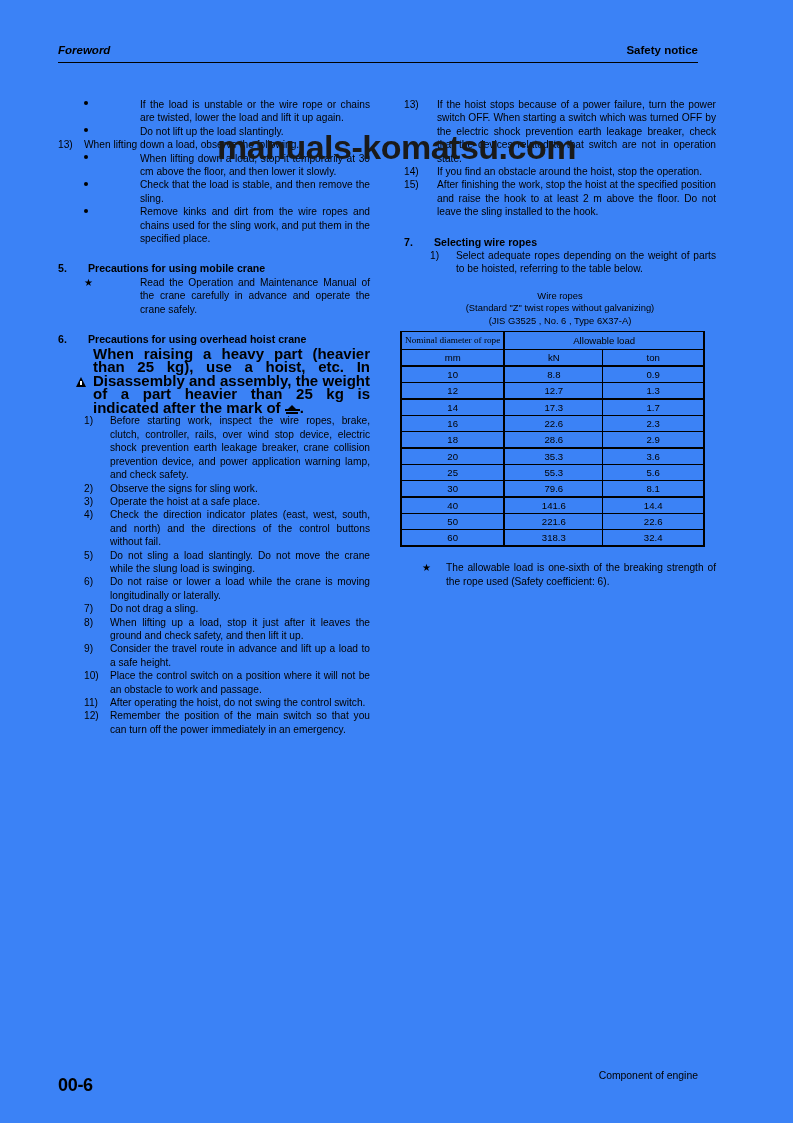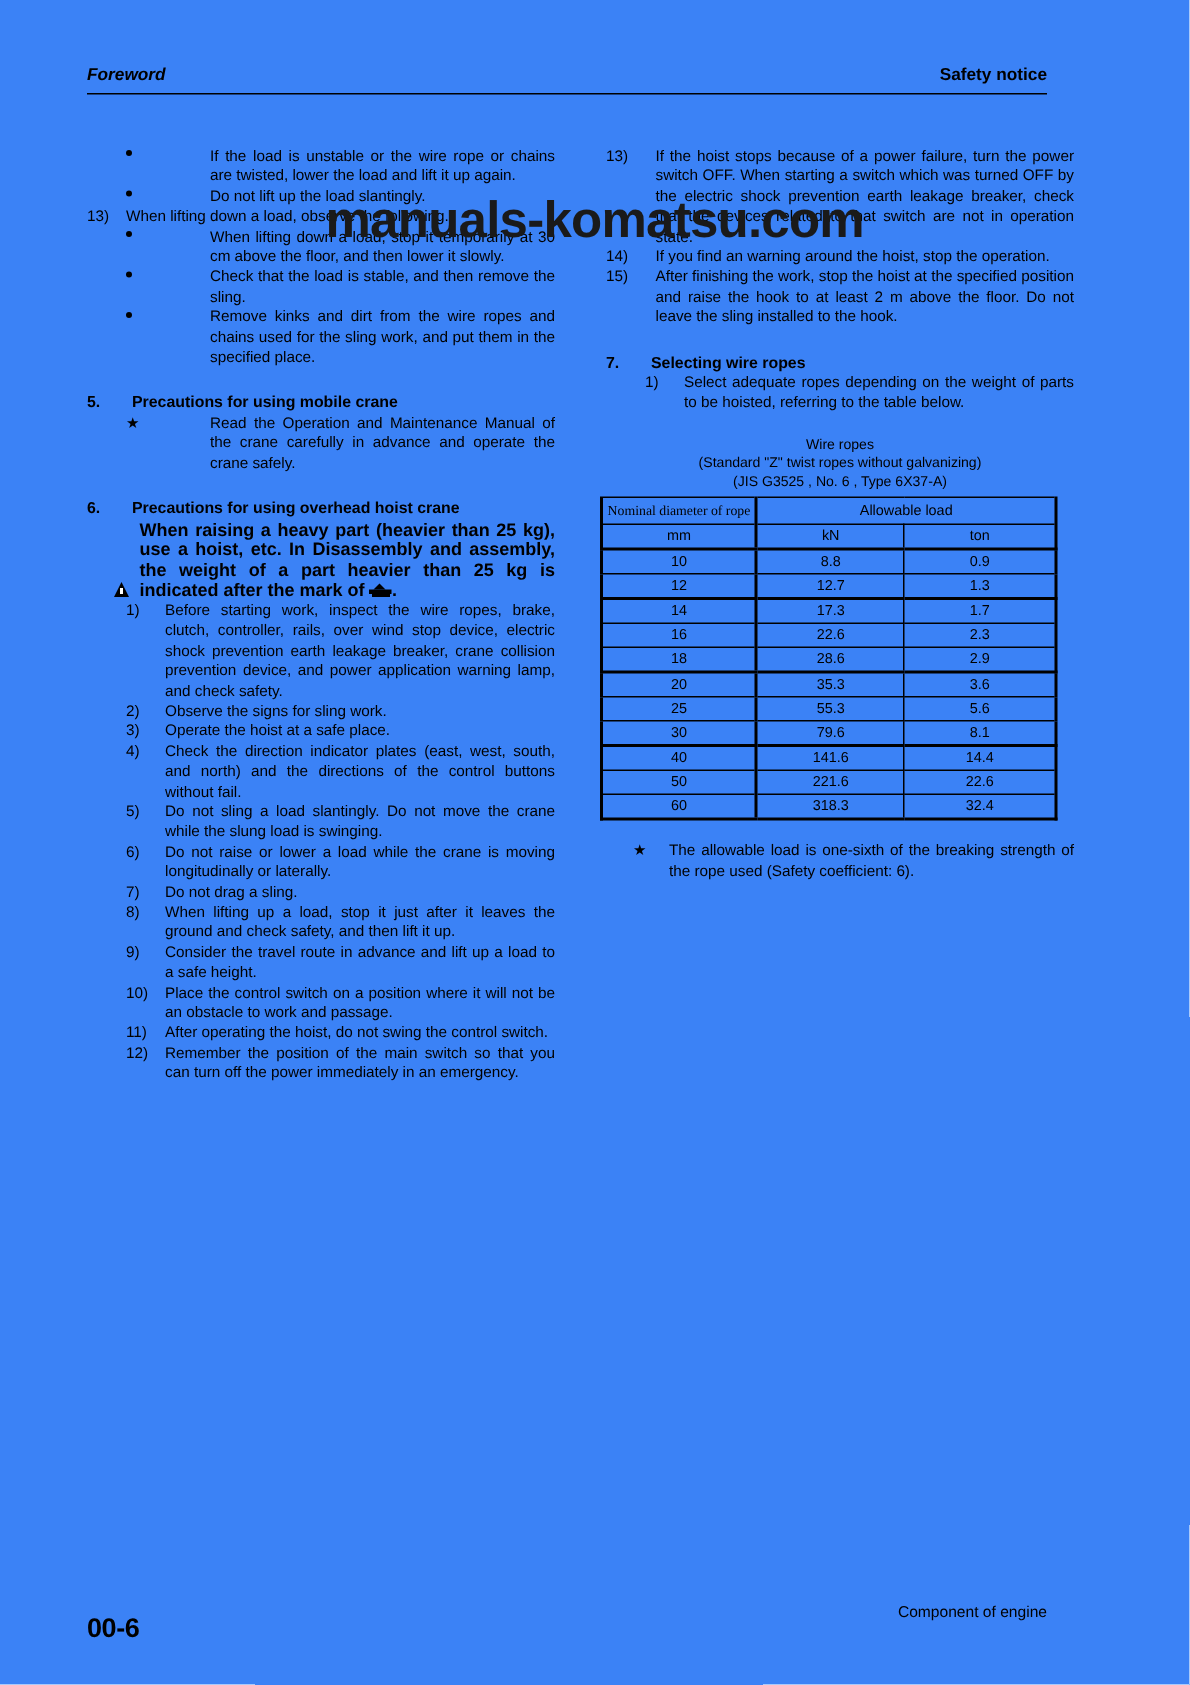--- a/index.html
+++ b/index.html
@@ -103,23 +103,23 @@
     font-weight: bold;
     font-size: 10.6px;
   }
   .sec-num { flex: 0 0 auto; width: 30px; }
   .sec-title { flex: 1 1 auto; }
   .spacer-lg { height: 17px; }
 
   
   .warn {
     display: flex;
-    align-items: flex-end;
+    align-items: center;
     font-weight: bold;
-    font-size: 12px;
+    font-size: 15px;
     line-height: 13.6px;
     margin-left: 18px;
   }
   .warn-mark { flex: 0 0 auto; width: 17px; }
   .warn-body { flex: 1 1 auto; text-align: justify; }
 
   .tri {
     display: inline-block;
     width: 0; height: 0;
     border-left: 5.5px solid transparent;
@@ -380,21 +380,21 @@
 
   <div class="col col-right">
 
     <div>
       <div class="item">
         <span class="marker m-num-r">13)</span>
         <span class="body">If the hoist stops because of a power failure, turn the power switch OFF. When starting a switch which was turned OFF by the electric shock prevention earth leakage breaker, check that the devices related to that switch are not in operation state.</span>
       </div>
       <div class="item">
         <span class="marker m-num-r">14)</span>
-        <span class="body">If you find an warning around the hoist, stop the operation.</span>
+        <span class="body">If you find an obstacle around the hoist, stop the operation.</span>
       </div>
       <div class="item">
         <span class="marker m-num-r">15)</span>
         <span class="body">After finishing the work, stop the hoist at the specified position and raise the hook to at least 2 m above the floor. Do not leave the sling installed to the hook.</span>
       </div>
     </div>
 
     <div class="spacer-lg"></div>
 
     <div class="section">

